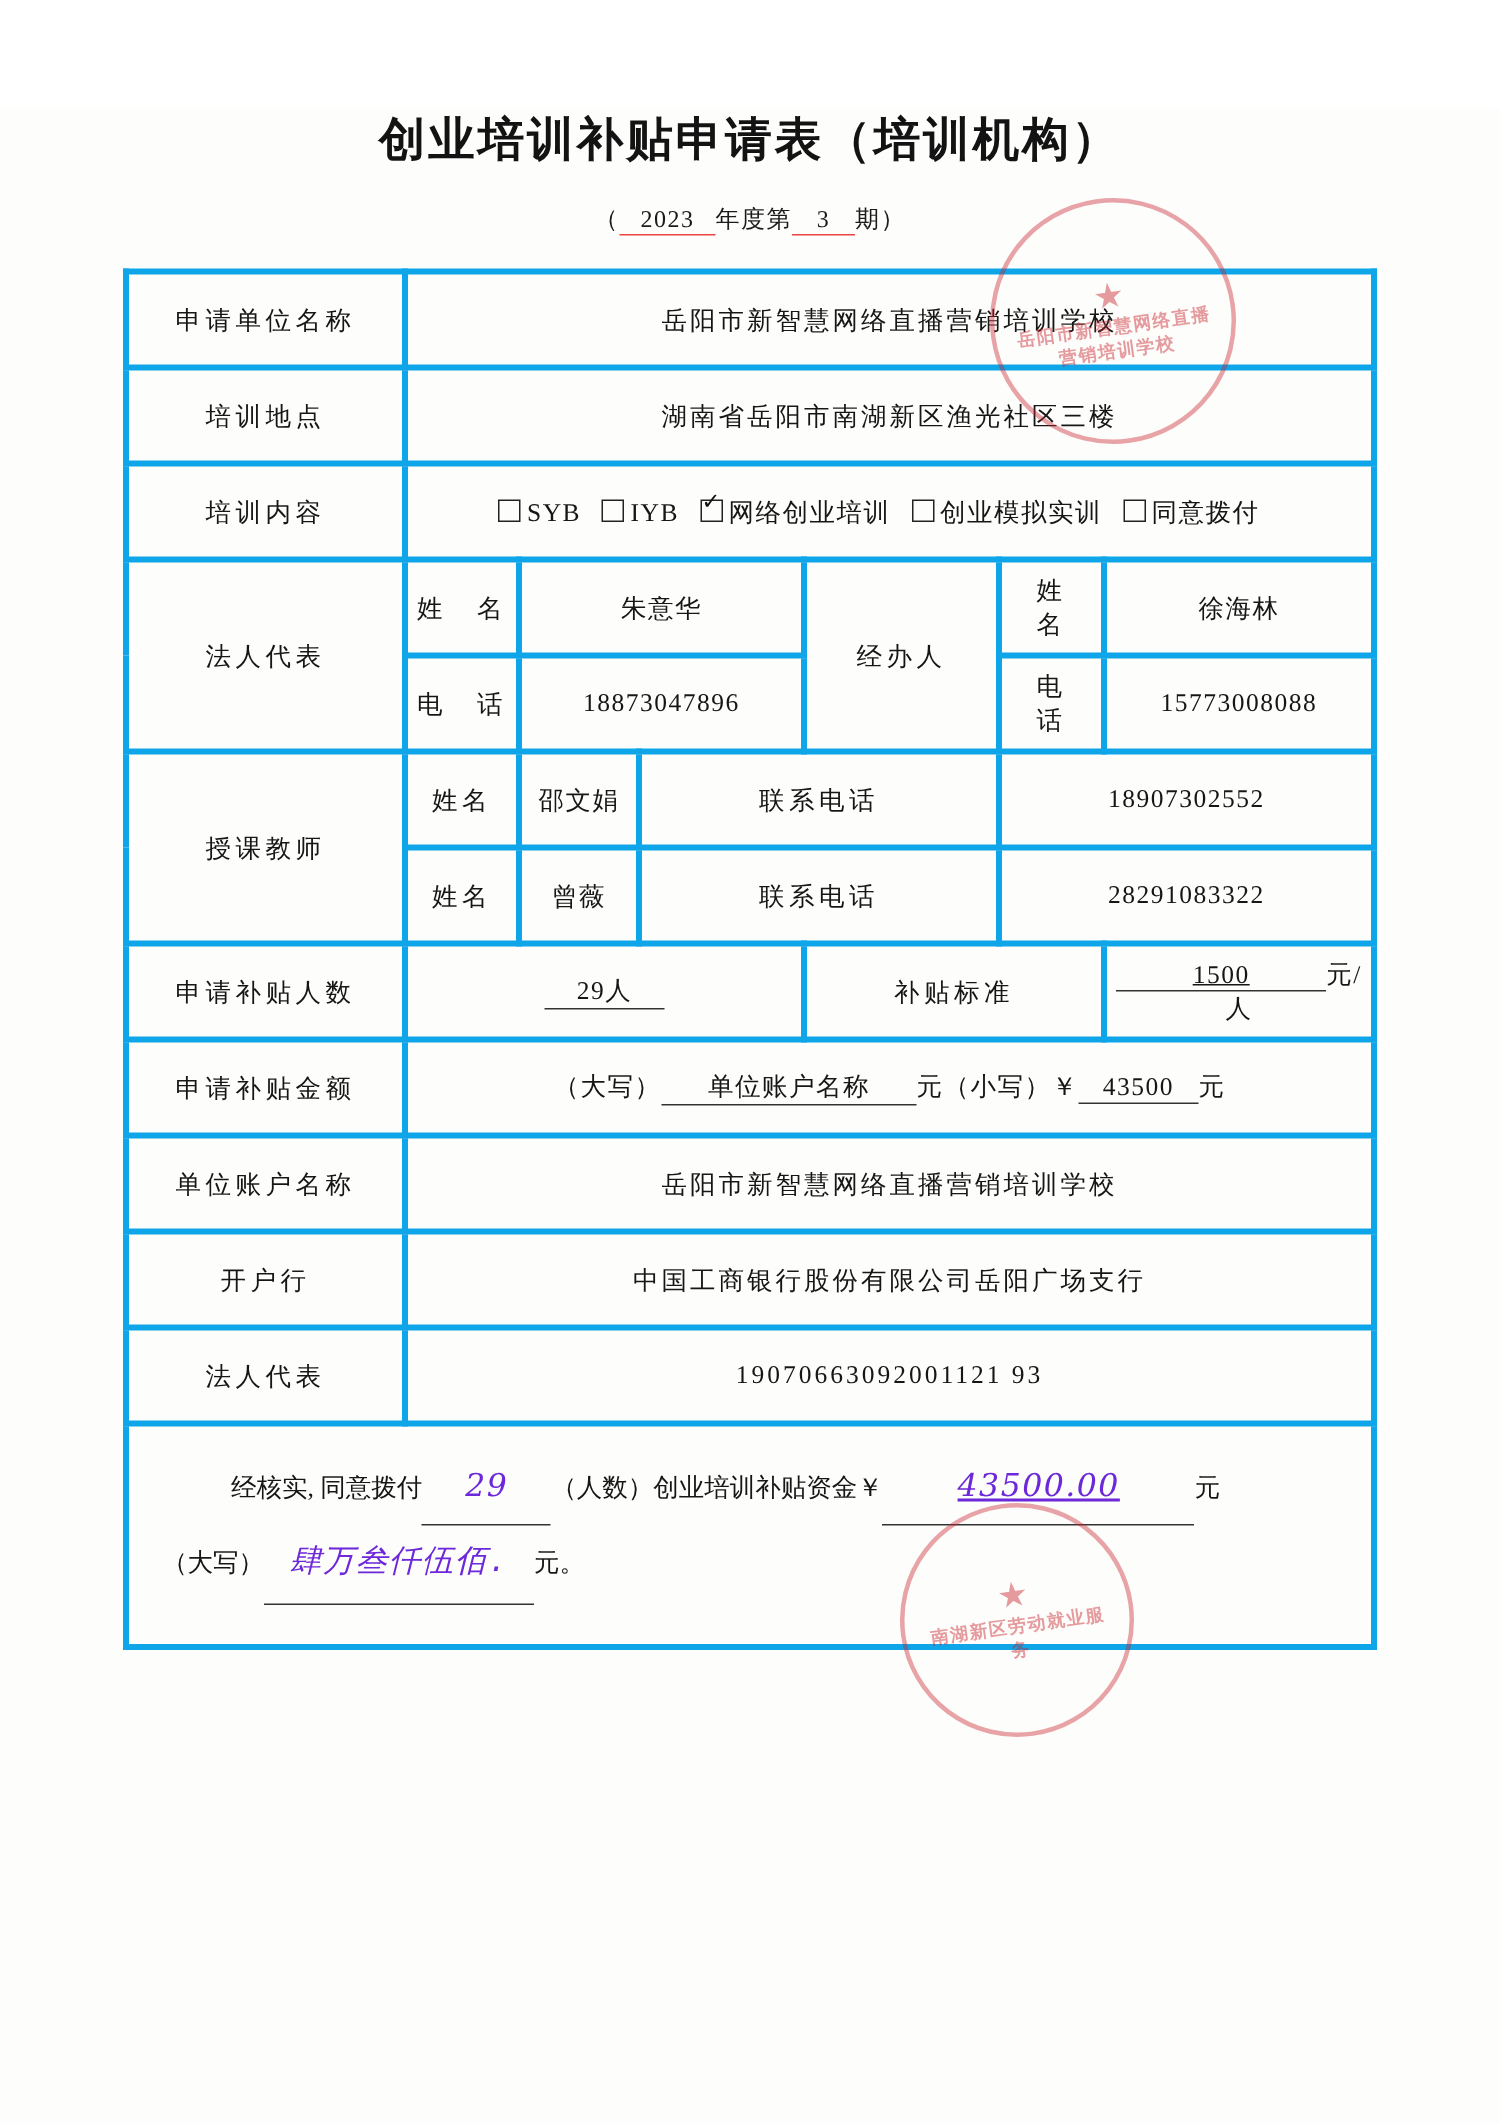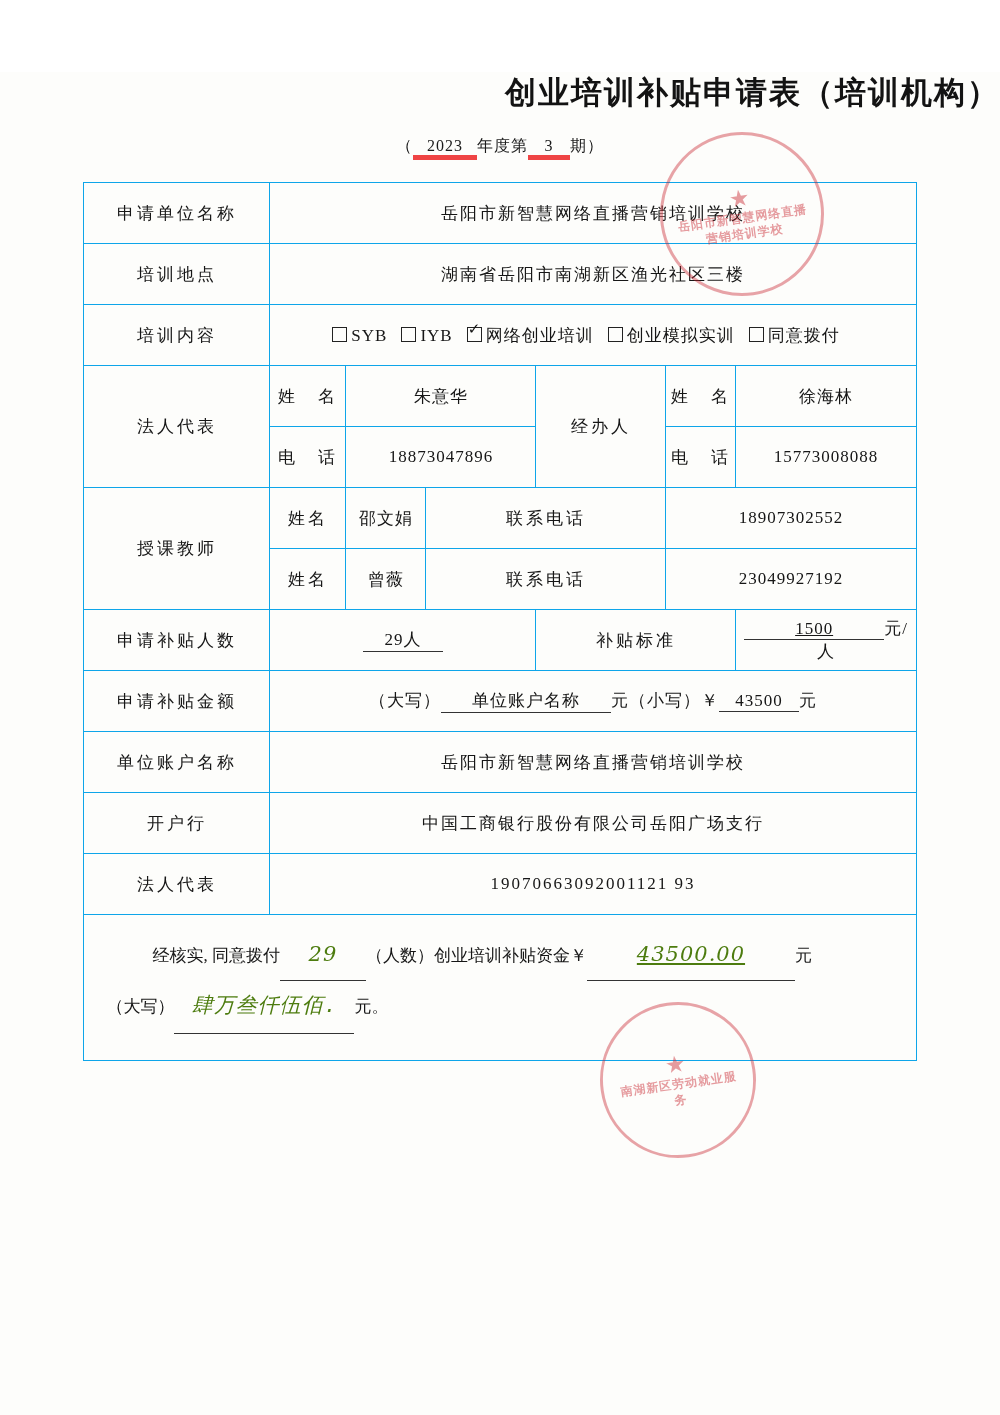--- a/index.html
+++ b/index.html
@@ -15,54 +15,54 @@
     position: relative;
     overflow: hidden;
   }
   .page {
     position: relative;
     width: 1000px;
     height: 1415px;
     background: #fdfdfb;
   }
   .doc-title {
-    text-align: right;
+    text-align: center;
     font-size: 31px;
     font-weight: bold;
     letter-spacing: 2px;
     margin-top: 72px;
     color: #131313;
   }
   .doc-subtitle {
     text-align: center;
     font-size: 16px;
     margin-top: 22px;
     color: #1b1b1b;
     letter-spacing: 1px;
   }
   .doc-subtitle .fill {
     display: inline-block;
     min-width: 56px;
-    border-bottom: 5px solid #ef4444;
+    border-bottom: 1px solid #ef4444;
     text-align: center;
     padding: 0 4px;
   }
   .doc-subtitle .fill.small {
     min-width: 34px;
   }
 
   table.form {
     border-collapse: collapse;
     margin: 22px auto 0 auto;
     width: 832px;
     table-layout: fixed;
     background: transparent;
   }
   table.form td {
-    border: 1px solid #0ea5e9;
+    border: 4px solid #0ea5e9;
     text-align: center;
     vertical-align: middle;
     font-size: 17px;
     padding: 6px 4px;
     height: 48px;
     color: #161616;
   }
   .label {
     letter-spacing: 3px;
   }
@@ -123,21 +123,21 @@
     padding: 14px 22px 26px 22px;
     text-align: left;
     font-size: 17px;
     line-height: 2.45;
     position: relative;
   }
   .final-line1 { padding-left: 46px; }
   .hand {
     font-family: "DejaVu Serif", serif;
     font-style: italic;
-    color: #4d7c0f;
+    color: #6d28d9;
     font-size: 21px;
     letter-spacing: 1px;
   }
   .hand-ul {
     display: inline-block;
     border-bottom: 1px solid #333;
     min-width: 74px;
     text-align: center;
     padding: 0 6px;
   }
@@ -250,21 +250,21 @@
       <td class="label">姓名</td>
       <td class="value">邵文娟</td>
       <td class="label" colspan="2">联系电话</td>
       <td class="value" colspan="3">18907302552</td>
     </tr>
 
     <tr class="row-tall">
       <td class="label">姓名</td>
       <td class="value">曾薇</td>
       <td class="label" colspan="2">联系电话</td>
-      <td class="value" colspan="3">23049927192</td>
+      <td class="value" colspan="3">28291083322</td>
     </tr>
 
     <tr class="row-tall">
       <td class="label">申请补贴人数</td>
       <td class="value" colspan="3">
         <span class="ul">29人</span>
       </td>
       <td class="label" colspan="2">补贴标准</td>
       <td class="value" colspan="2">
         <span class="ul wide">1500</span><span>元/人</span>

